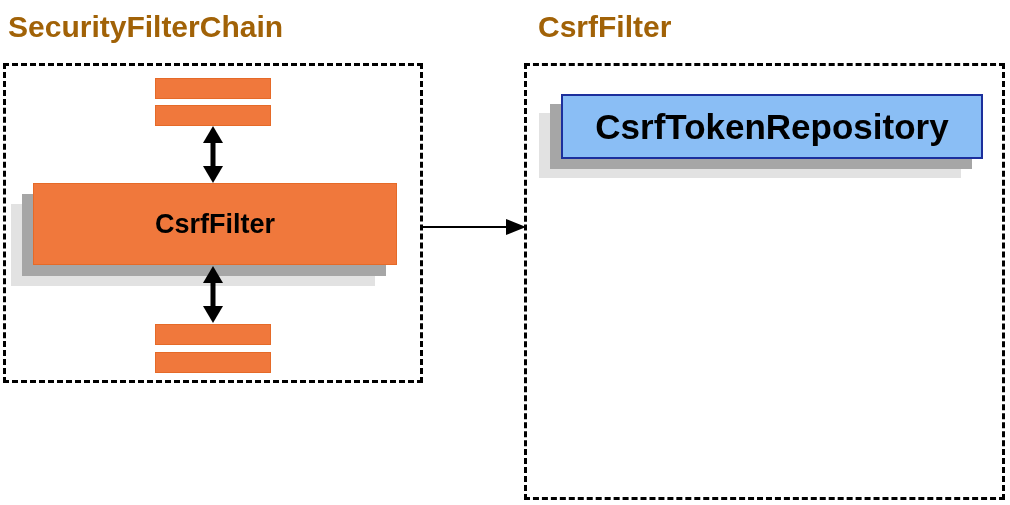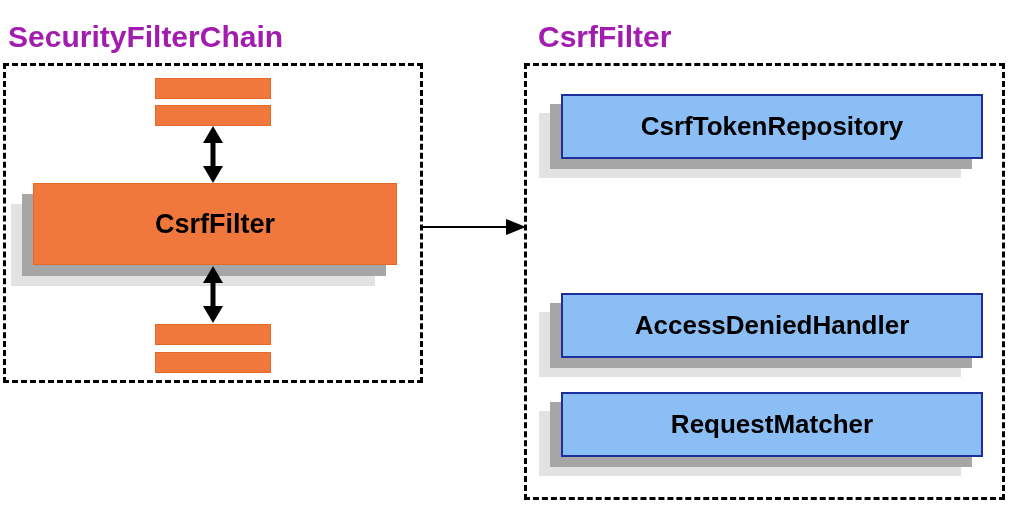--- a/index.html
+++ b/index.html
@@ -12,23 +12,22 @@
     position: relative;
     width: 1010px;
     height: 505px;
     background: #ffffff;
     overflow: hidden;
   }
   .panel-title {
     position: absolute;
     font-size: 30px;
     font-weight: bold;
-    color: #a21caf;
+    color: #a16207;
     white-space: nowrap;
-    margin-top: 10px;
   }
   .title-left  { left: 8px;   top: 10px; }
   .title-right { left: 538px; top: 10px; }
 
   .dashed-box {
     position: absolute;
     border: 3px dashed #000000;
     background: transparent;
   }
   .left-box  { left: 3px;   top: 63px; width: 414px; height: 314px; }
@@ -90,21 +89,21 @@
     width: 422px;
     height: 65px;
     background: var(--blue-fill, #8ABEF5);
     border: 2px solid var(--blue-border, #1C2F9C);
     box-sizing: border-box;
     box-shadow: -11px 10px 0 var(--shadow-dark, #A6A6A6),
                 -22px 19px 0 var(--shadow-light, #E2E2E2);
     display: flex;
     align-items: center;
     justify-content: center;
-    font-size: 26px;
+    font-size: 35px;
     font-weight: bold;
     color: #000000;
   }
   .comp-0 { top: 28px; }
   .comp-1 { top: 127px; }
   .comp-2 { top: 227px; }
   .comp-3 { top: 326px; }
 </style>
 </head>
 <body>
@@ -145,22 +144,16 @@
     <polygon points="86,2 106,10 86,18" fill="#000000"></polygon>
   </svg>
 
   <div class="dashed-box right-box">
 
     <div class="component-box comp-0">
       <span>CsrfTokenRepository</span>
     </div>
 
 
-    <div class="component-box comp-2">
-      <span>AccessDeniedHandler</span>
-    </div>
 
-    <div class="component-box comp-3">
-      <span>RequestMatcher</span>
-    </div>
   </div>
 
 </div>
 
 </body></html>

